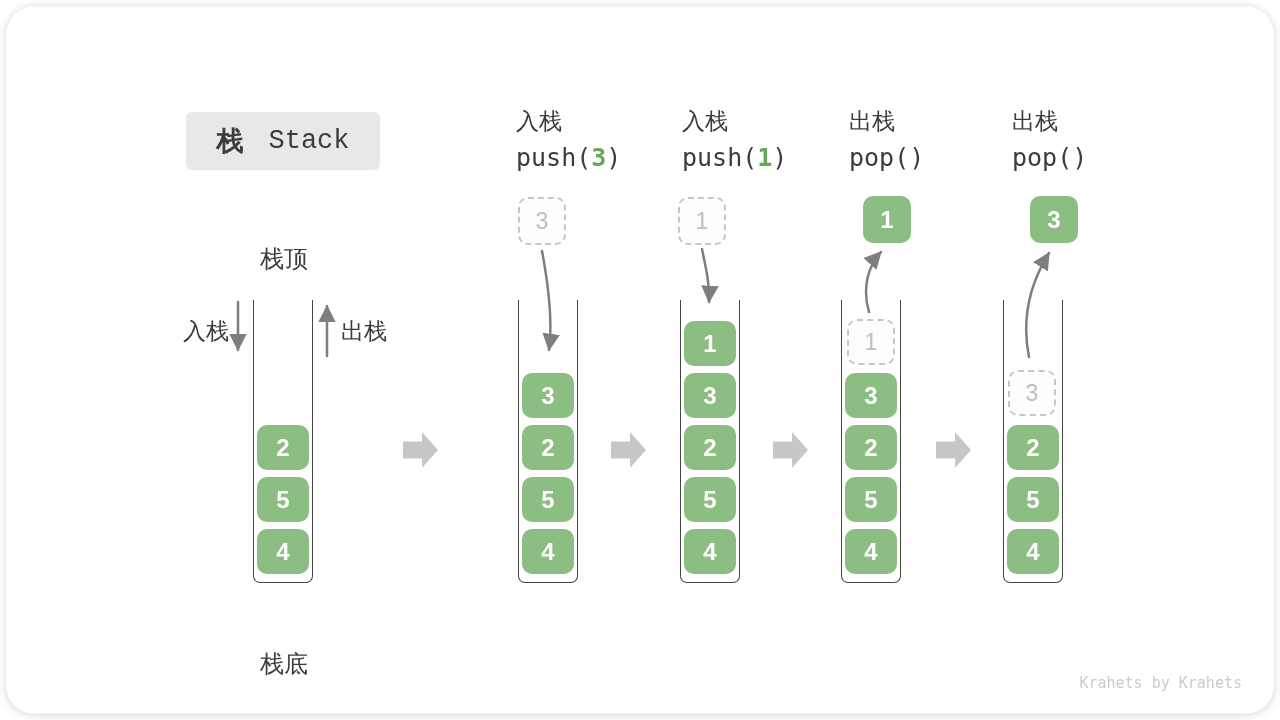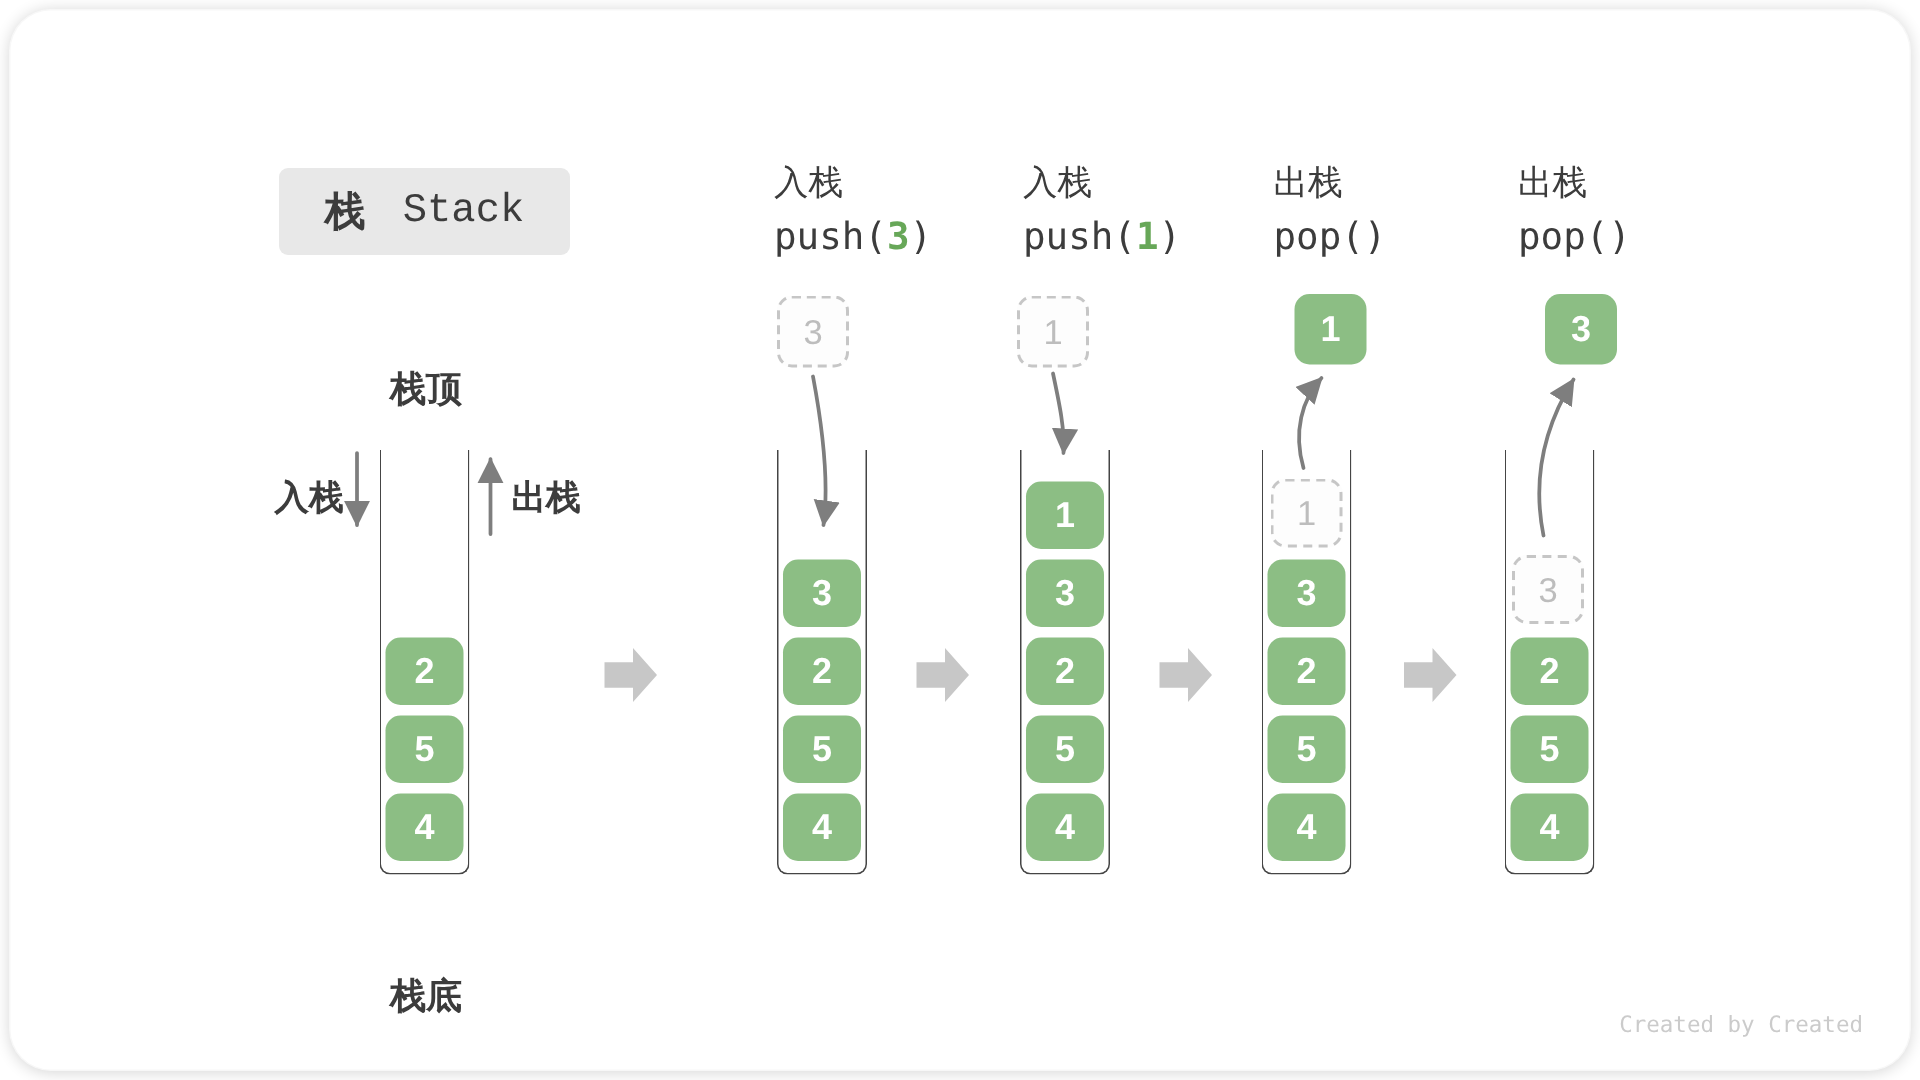--- a/index.html
+++ b/index.html
@@ -15,21 +15,21 @@
              color:var(--ink);font-size:27px;}
   .title-box .zh{font-weight:700;}
   .title-box .en{font-family:Liberation Mono, monospace;margin-left:25px;}
 
   .op{position:absolute;top:107px;color:var(--ink);}
   .op-zh{font-size:23px;font-weight:500;line-height:28px;}
   .op-code{margin-top:8px;font-family:"DejaVu Sans Mono",monospace;
            font-size:25px;line-height:30px;text-align:center;}
   .op-code .arg{color:var(--arg-green);font-weight:700;}
 
-  .lbl{position:absolute;color:var(--ink);font-weight:700;font-size:24px;}
+  .lbl{position:absolute;color:var(--ink);font-weight:400;font-size:24px;}
   .side-lbl{font-size:23px;}
 
   .well{position:absolute;top:300px;width:60px;height:283px;box-sizing:border-box;
         border-left:1.5px solid var(--wall);border-right:1.5px solid var(--wall);
         border-bottom:1.5px solid var(--wall);border-radius:0 0 7px 7px;}
 
   .blk{position:absolute;width:52px;height:45px;border-radius:10px;
        background:var(--block-green);color:#ffffff;font-weight:700;font-size:24px;
        display:flex;align-items:center;justify-content:center;}
   .blk.popped{width:48px;height:47px;}
@@ -129,14 +129,14 @@
     <path class="curve" d="M542,251 C548,283 553,320 549,350" marker-end="url(#ah)"></path>
     <path class="curve" d="M702,249 C706,268 710,286 709,302" marker-end="url(#ah)"></path>
     <path class="curve" d="M869,312 C862,288 868,266 881,252" marker-end="url(#ah)"></path>
     <path class="curve" d="M1029,357 C1021,317 1031,282 1049,253" marker-end="url(#ah)"></path>
     <polygon class="step" points="403,441.5 422,441.5 422,432 438,450 422,468 422,458.5 403,458.5"></polygon>
     <polygon class="step" points="611,441.5 630,441.5 630,432 646,450 630,468 630,458.5 611,458.5"></polygon>
     <polygon class="step" points="773,441.5 792,441.5 792,432 808,450 792,468 792,458.5 773,458.5"></polygon>
     <polygon class="step" points="936,441.5 955,441.5 955,432 971,450 955,468 955,458.5 936,458.5"></polygon>
   </svg>
 
-  <div class="watermark">Created by Created</div>
+  <div class="watermark">Krahets by Krahets</div>
 </div>
 
 </body></html>

